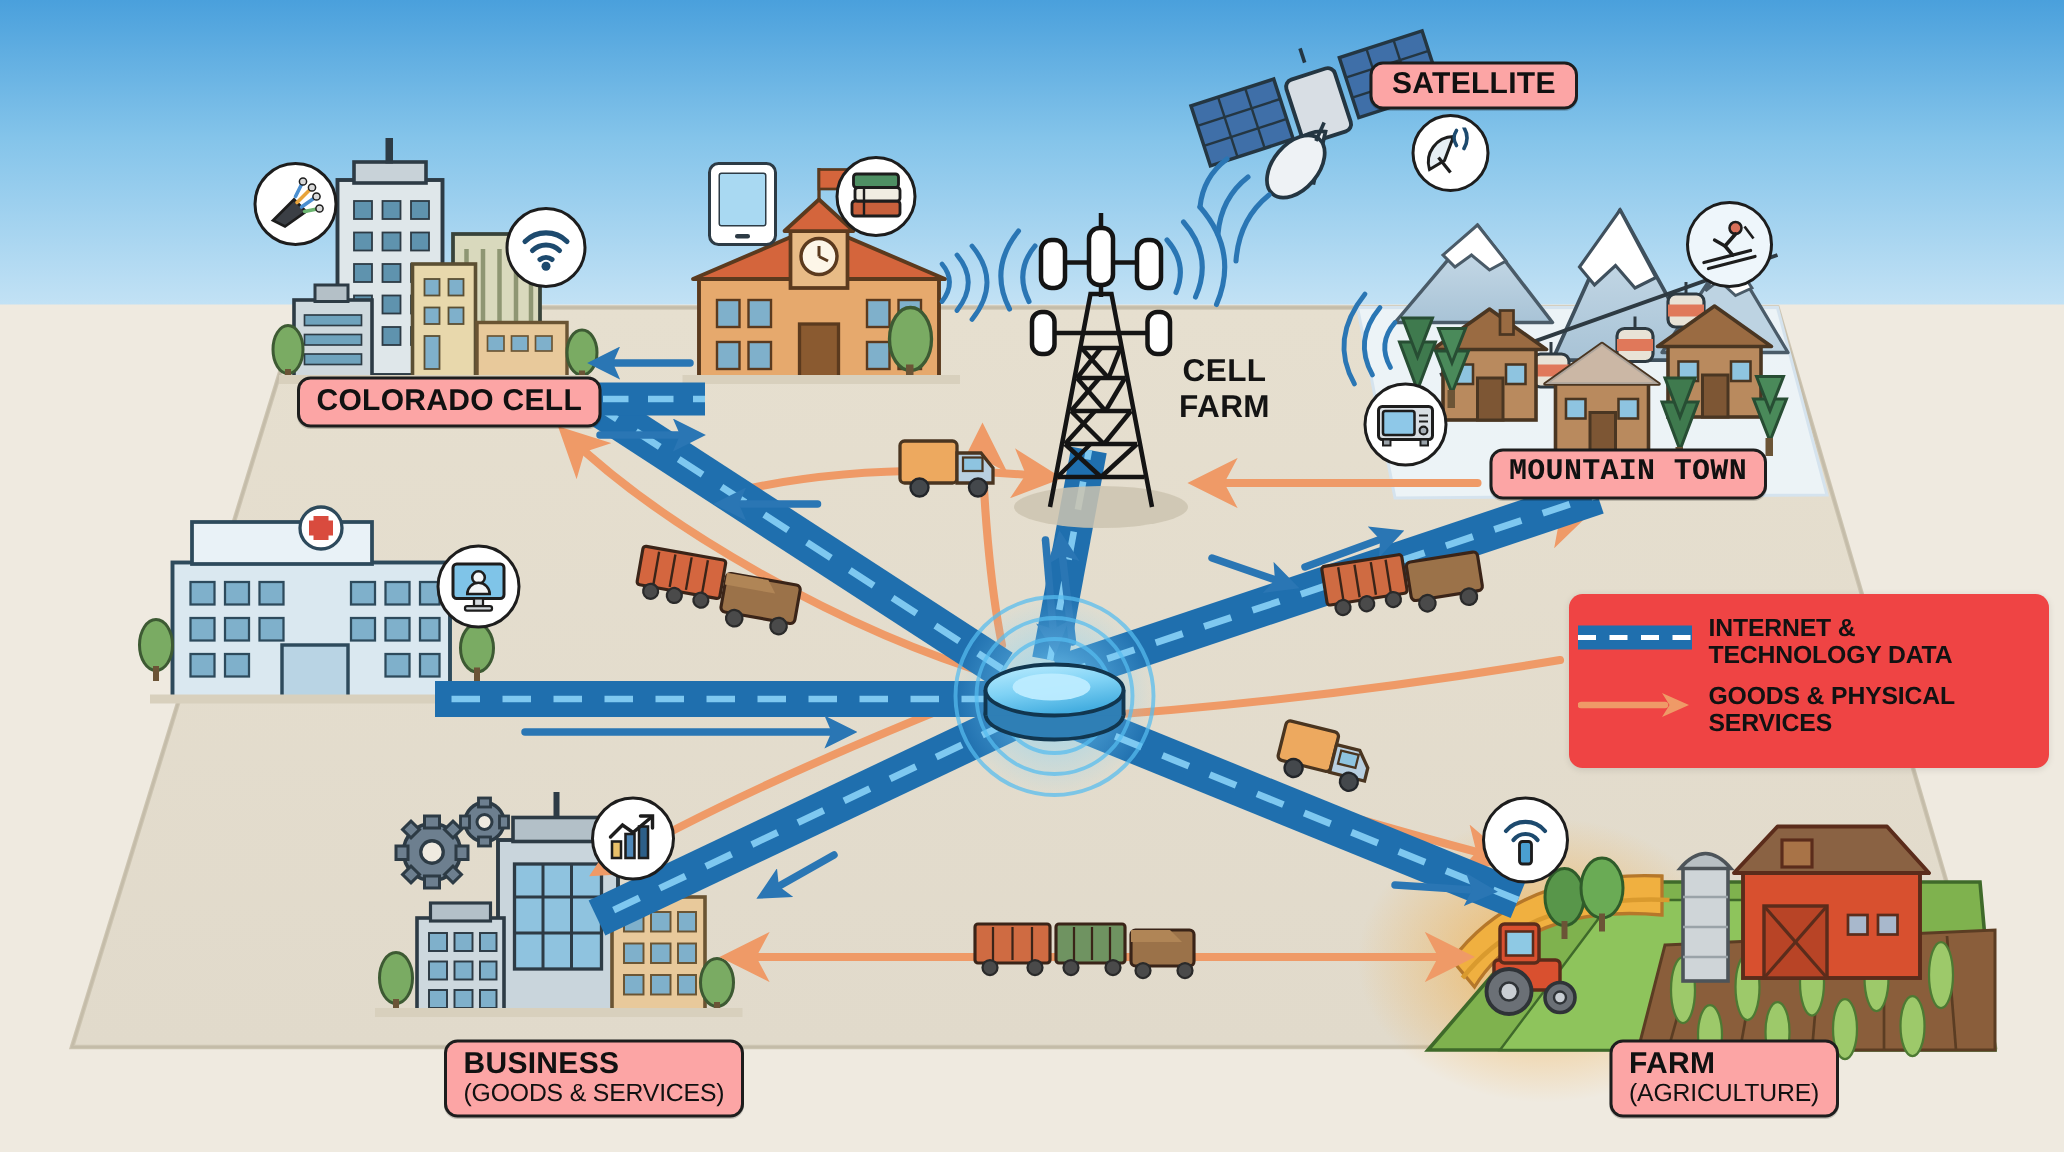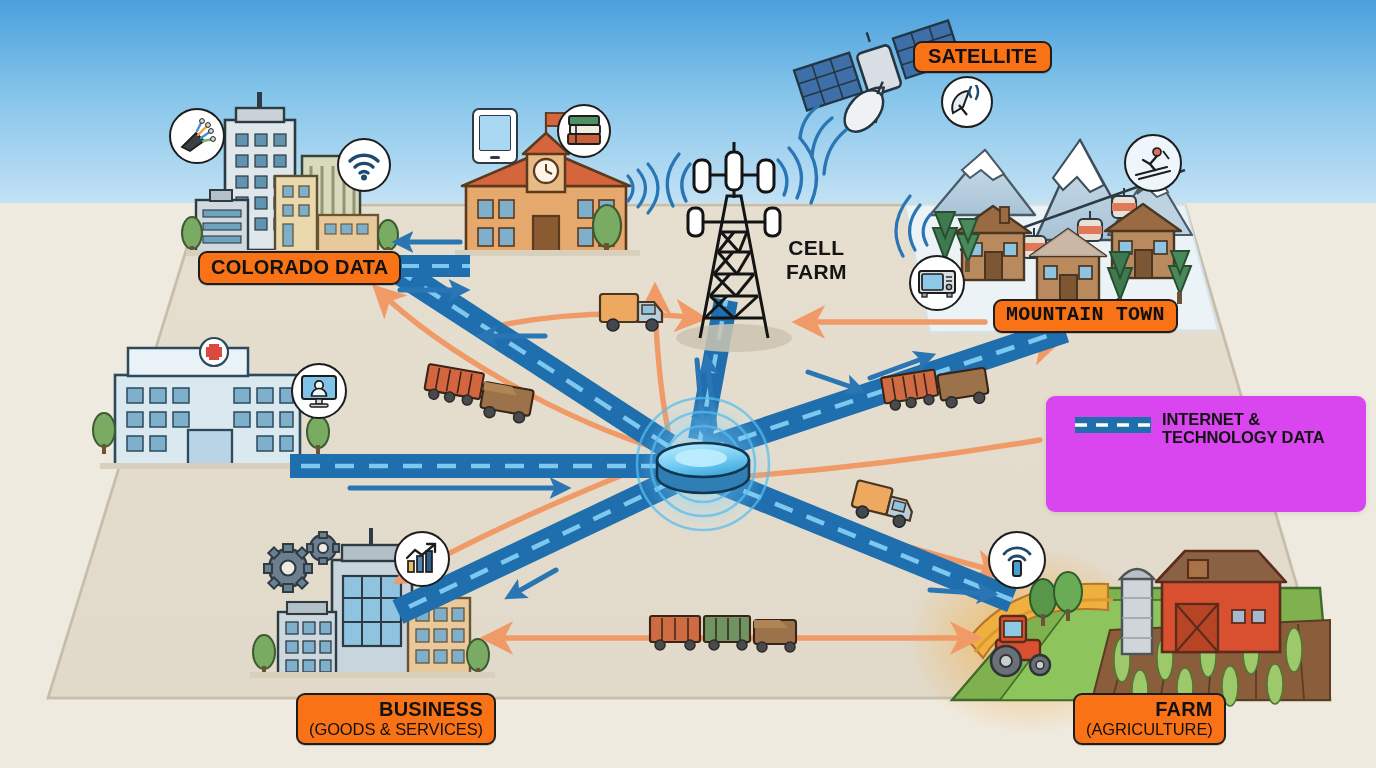--- a/index.html
+++ b/index.html
@@ -14,25 +14,25 @@
   #stage {
     position: relative;
     width: 1376px; height: 768px;
     overflow: hidden;
   }
   #scene { position: absolute; inset: 0; }
 
   
   .chip {
     position: absolute;
-    background: #f97316;
+    background: #fca5a5;
     border: 2.5px solid #1d1d1d;
     border-radius: 9px;
     padding: 4px 11px 5px 11px;
-    text-align: right;
+    text-align: left;
     line-height: 1.04;
     white-space: nowrap;
     color: #111111;
     box-shadow: 0 1px 0 rgba(0,0,0,0.18);
   }
   .chip .t1 {
     display: block;
     font-weight: 700;
     font-size: 20px;
     letter-spacing: 0.2px;
@@ -51,24 +51,24 @@
     line-height: 1.12;
     text-align: center;
     white-space: pre-line;
   }
 
   
   #legend {
     position: absolute;
     left: 1046px; top: 396px;
     width: 320px; height: 116px;
-    background: #d946ef;
+    background: #ef4444;
     border-radius: 9px;
     box-shadow: 0 1px 5px rgba(0,0,0,0.10);
-    padding: 14px 12px 0 29px;
+    padding: 14px 12px 0 6px;
   }
   .legend-row { display: flex; align-items: flex-start; margin-bottom: 9px; }
   .legend-swatch { flex: 0 0 76px; height: 30px; position: relative; margin-right: 11px; }
   .legend-text {
     font-weight: 700;
     font-size: 16.5px;
     color: #121212;
     line-height: 1.07;
     letter-spacing: -0.1px;
     padding-top: 1px;
@@ -836,24 +836,34 @@
         <svg width="76" height="30" viewBox="0 0 76 30">
           <rect x="0" y="7" width="76" height="16" fill="#1f6fae"></rect>
           <g stroke="#ffffff" stroke-width="3.4" stroke-dasharray="12 9">
             <line x1="0" y1="15" x2="76" y2="15"></line>
           </g>
         </svg>
       </div>
       <div class="legend-text" style="white-space:pre-line;">INTERNET &amp;
 TECHNOLOGY DATA</div>
     </div>
+    <div class="legend-row">
+      <div class="legend-swatch">
+        <svg width="76" height="30" viewBox="0 0 76 30">
+          <line x1="2" y1="15" x2="58" y2="15" stroke="#ef9a67" stroke-width="4.4" stroke-linecap="round"></line>
+          <path d="M56 7 L74 15 L56 23 L61 15 Z" fill="#ef9a67"></path>
+        </svg>
+      </div>
+      <div class="legend-text" style="white-space:pre-line;">GOODS &amp; PHYSICAL
+SERVICES</div>
+    </div>
   </div>
 
   <div class="chip" style="left:198px;top:251px;">
-    <span class="t1">COLORADO DATA</span>
+    <span class="t1">COLORADO CELL</span>
   </div>
 
 
   <div class="chip" style="left:993px;top:299px;font-family:Liberation Mono, monospace;">
     <span class="t1">MOUNTAIN TOWN</span>
   </div>
 
 
   <div class="chip" style="left:276px;top:693px;margin-left:20px;">
     <span class="t1">BUSINESS</span>

